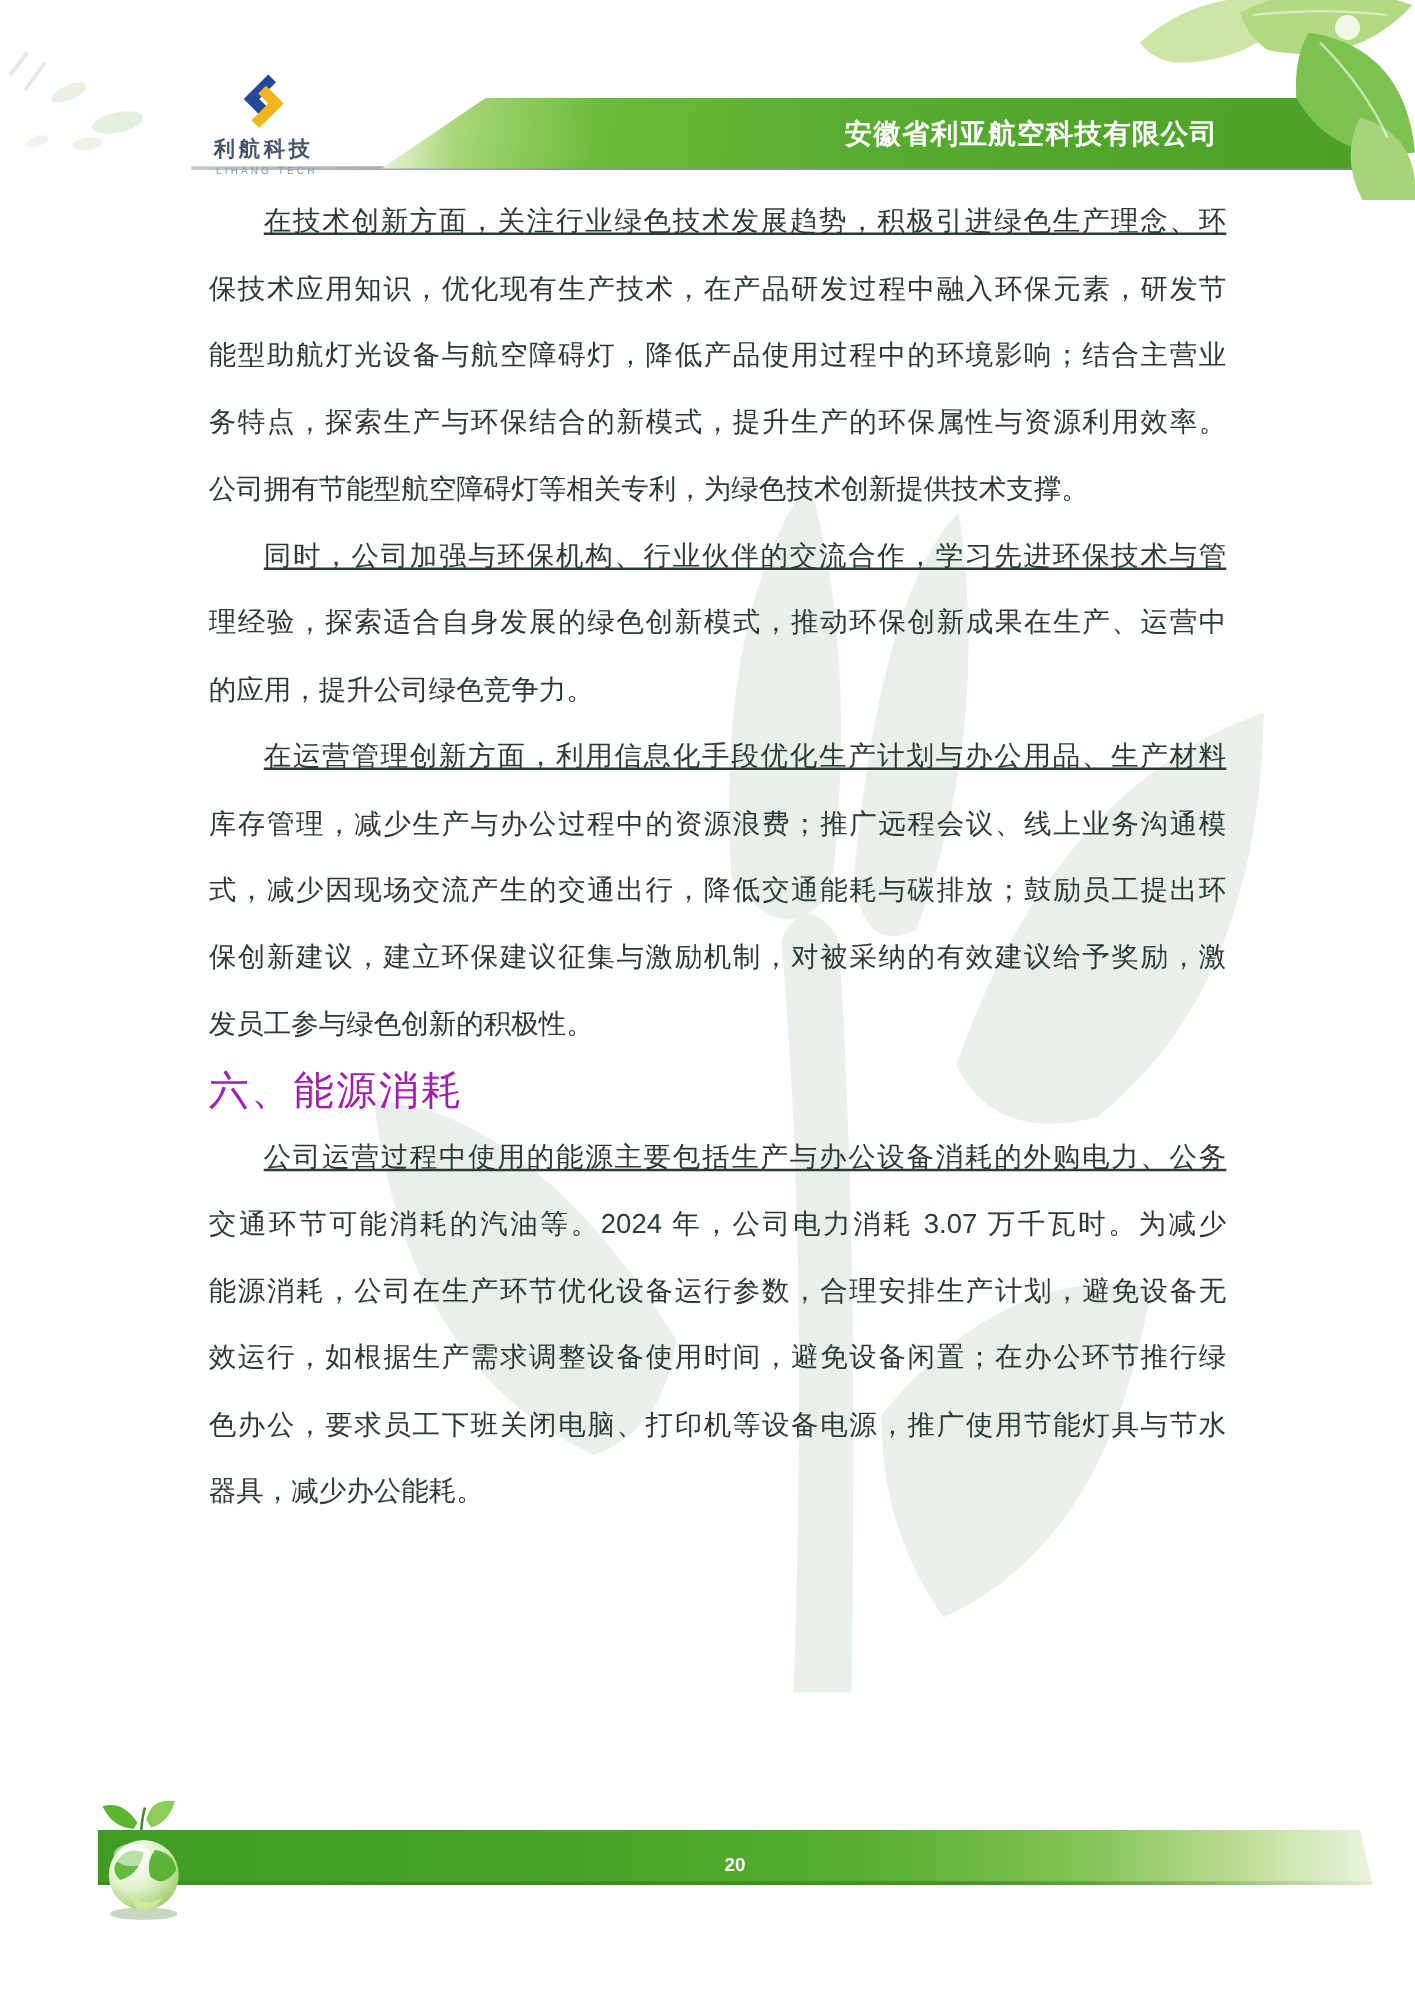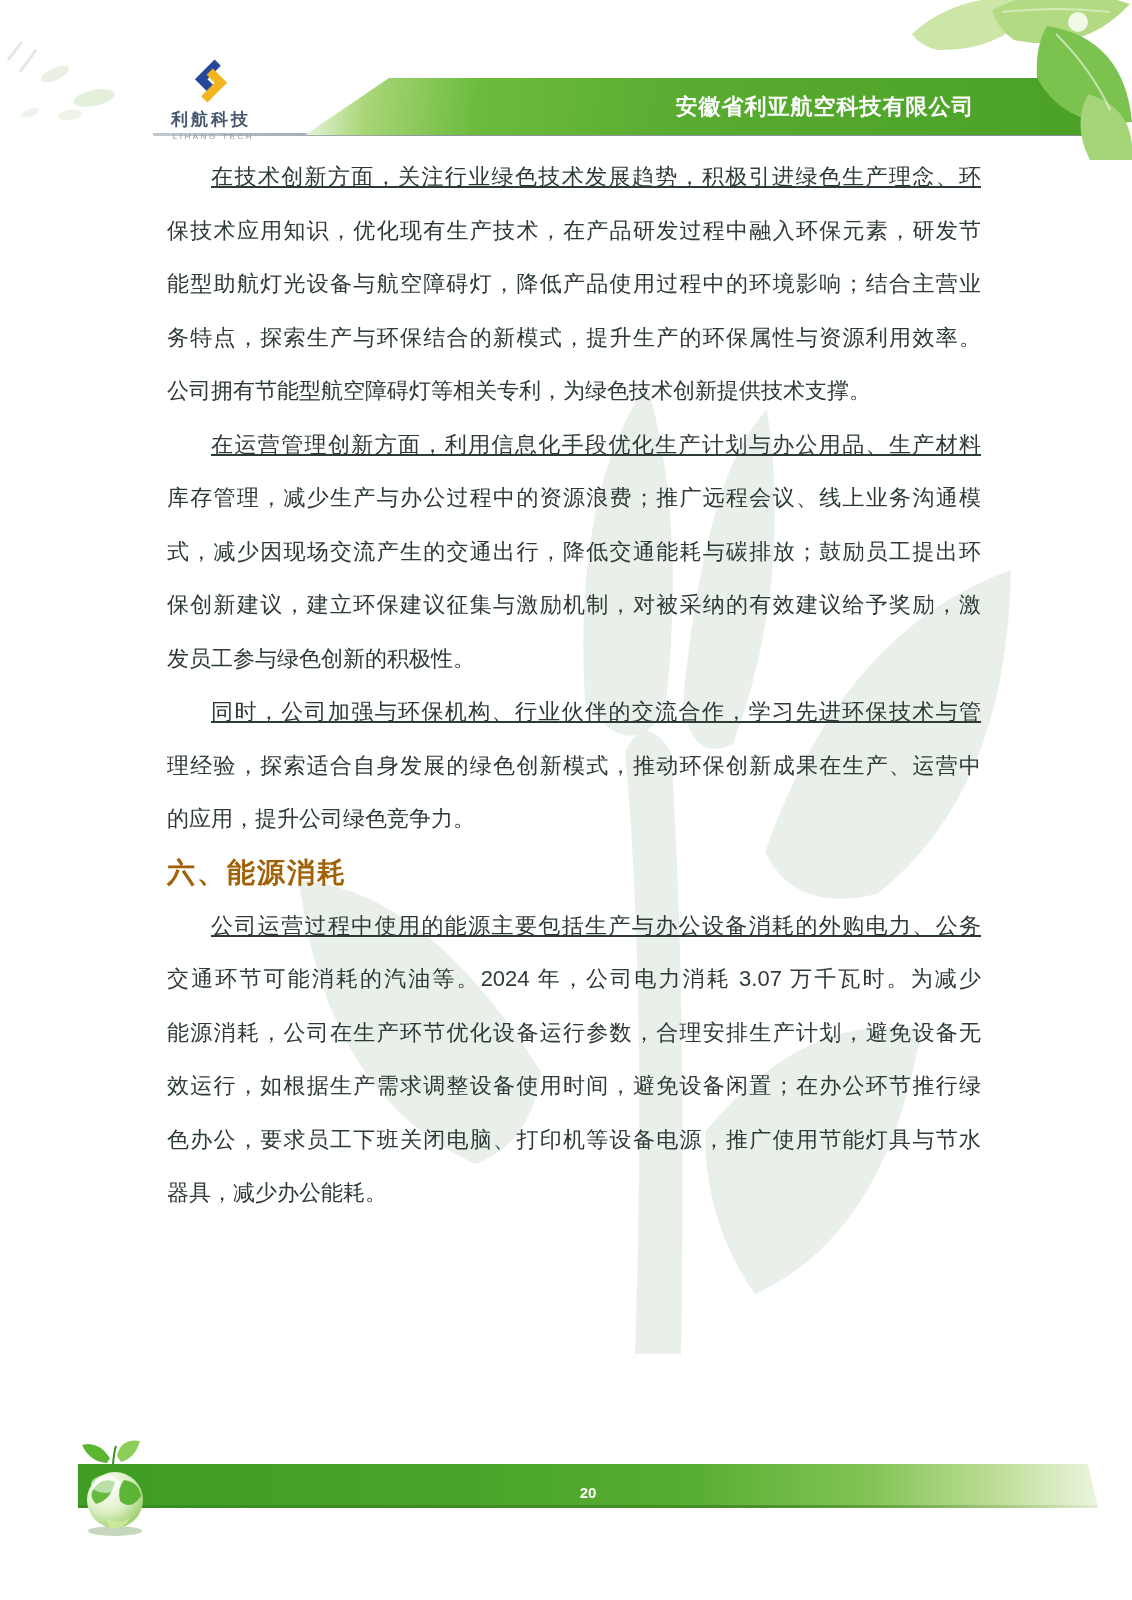--- a/index.html
+++ b/index.html
@@ -34,21 +34,21 @@
     font-size:22px;color:#2e3a37;
   }
   .para{margin:0;}
   .line{
     line-height:53.5px;height:53.5px;white-space:nowrap;
     text-align:justify;text-align-last:justify;
   }
   .line.first{text-indent:2em;text-decoration:underline;}
   .line.last{text-align-last:left;}
   .section-heading{
-    line-height:53px;height:53px;font-size:28px;font-weight:bold;color:#a16207;letter-spacing:2px;
+    line-height:53px;height:53px;font-size:32px;font-weight:normal;color:#a21caf;letter-spacing:2px;
   }
   
   .footer-bar{
     position:absolute;left:78px;top:1464px;width:1020px;height:44px;z-index:3;
     clip-path:polygon(0 0,calc(100% - 10px) 0,100% 100%,0 100%);
     background:linear-gradient(90deg,#3f9d24 0%,#48a429 38%,#57ae31 60%,#84c457 78%,#bedd96 90%,#ecf5df 100%);
   }
   .footer-bar::after{
     content:"";position:absolute;left:0;bottom:0;width:100%;height:3px;
     background:linear-gradient(90deg,rgba(40,100,15,.25),rgba(40,100,15,.45) 70%,rgba(40,100,15,.05));
@@ -110,30 +110,30 @@
 
   <div class="content">
       <div class="para">
         <div class="line first">在技术创新方面，关注行业绿色技术发展趋势，积极引进绿色生产理念、环</div>
         <div class="line">保技术应用知识，优化现有生产技术，在产品研发过程中融入环保元素，研发节</div>
         <div class="line">能型助航灯光设备与航空障碍灯，降低产品使用过程中的环境影响；结合主营业</div>
         <div class="line">务特点，探索生产与环保结合的新模式，提升生产的环保属性与资源利用效率。</div>
         <div class="line last">公司拥有节能型航空障碍灯等相关专利，为绿色技术创新提供技术支撑。</div>
       </div>
       <div class="para">
+        <div class="line first">同时，公司加强与环保机构、行业伙伴的交流合作，学习先进环保技术与管</div>
+        <div class="line">理经验，探索适合自身发展的绿色创新模式，推动环保创新成果在生产、运营中</div>
+        <div class="line last">的应用，提升公司绿色竞争力。</div>
+      </div>
+      <div class="para">
         <div class="line first">在运营管理创新方面，利用信息化手段优化生产计划与办公用品、生产材料</div>
         <div class="line">库存管理，减少生产与办公过程中的资源浪费；推广远程会议、线上业务沟通模</div>
         <div class="line">式，减少因现场交流产生的交通出行，降低交通能耗与碳排放；鼓励员工提出环</div>
         <div class="line">保创新建议，建立环保建议征集与激励机制，对被采纳的有效建议给予奖励，激</div>
         <div class="line last">发员工参与绿色创新的积极性。</div>
-      </div>
-      <div class="para">
-        <div class="line first">同时，公司加强与环保机构、行业伙伴的交流合作，学习先进环保技术与管</div>
-        <div class="line">理经验，探索适合自身发展的绿色创新模式，推动环保创新成果在生产、运营中</div>
-        <div class="line last">的应用，提升公司绿色竞争力。</div>
       </div>
       <div class="section-heading">六、能源消耗</div>
       <div class="para">
         <div class="line first">公司运营过程中使用的能源主要包括生产与办公设备消耗的外购电力、公务</div>
         <div class="line">交通环节可能消耗的汽油等。2024 年，公司电力消耗 3.07 万千瓦时。为减少</div>
         <div class="line">能源消耗，公司在生产环节优化设备运行参数，合理安排生产计划，避免设备无</div>
         <div class="line">效运行，如根据生产需求调整设备使用时间，避免设备闲置；在办公环节推行绿</div>
         <div class="line">色办公，要求员工下班关闭电脑、打印机等设备电源，推广使用节能灯具与节水</div>
         <div class="line last">器具，减少办公能耗。</div>
       </div>

